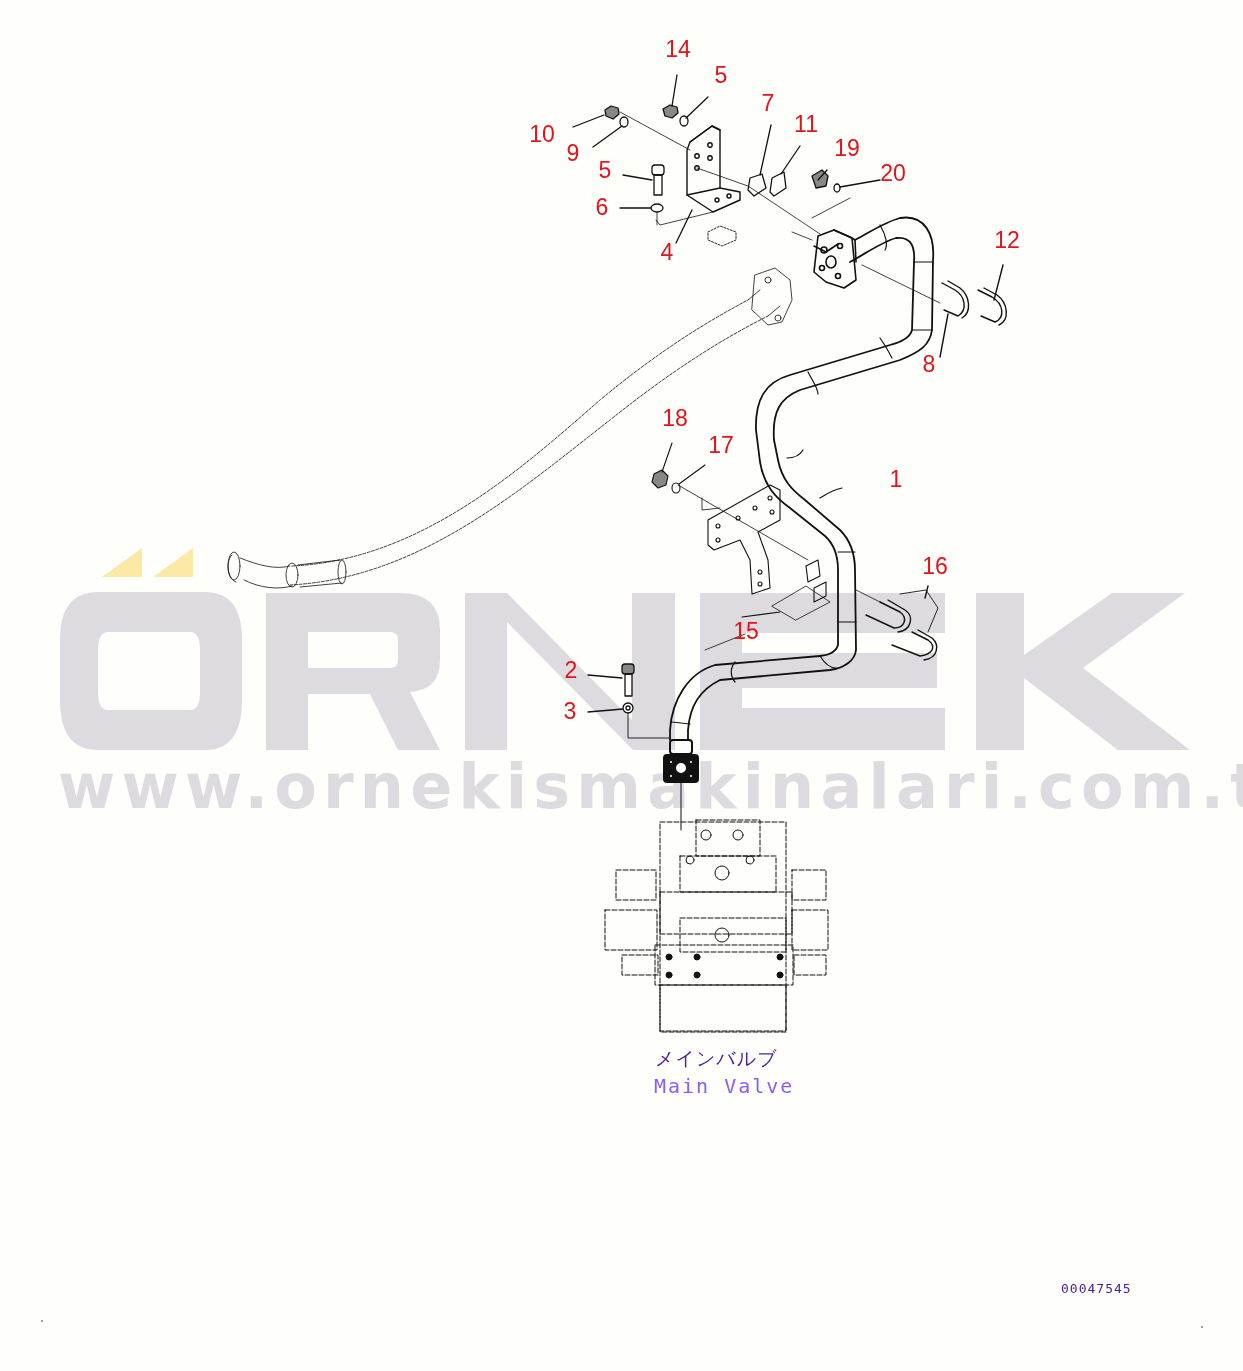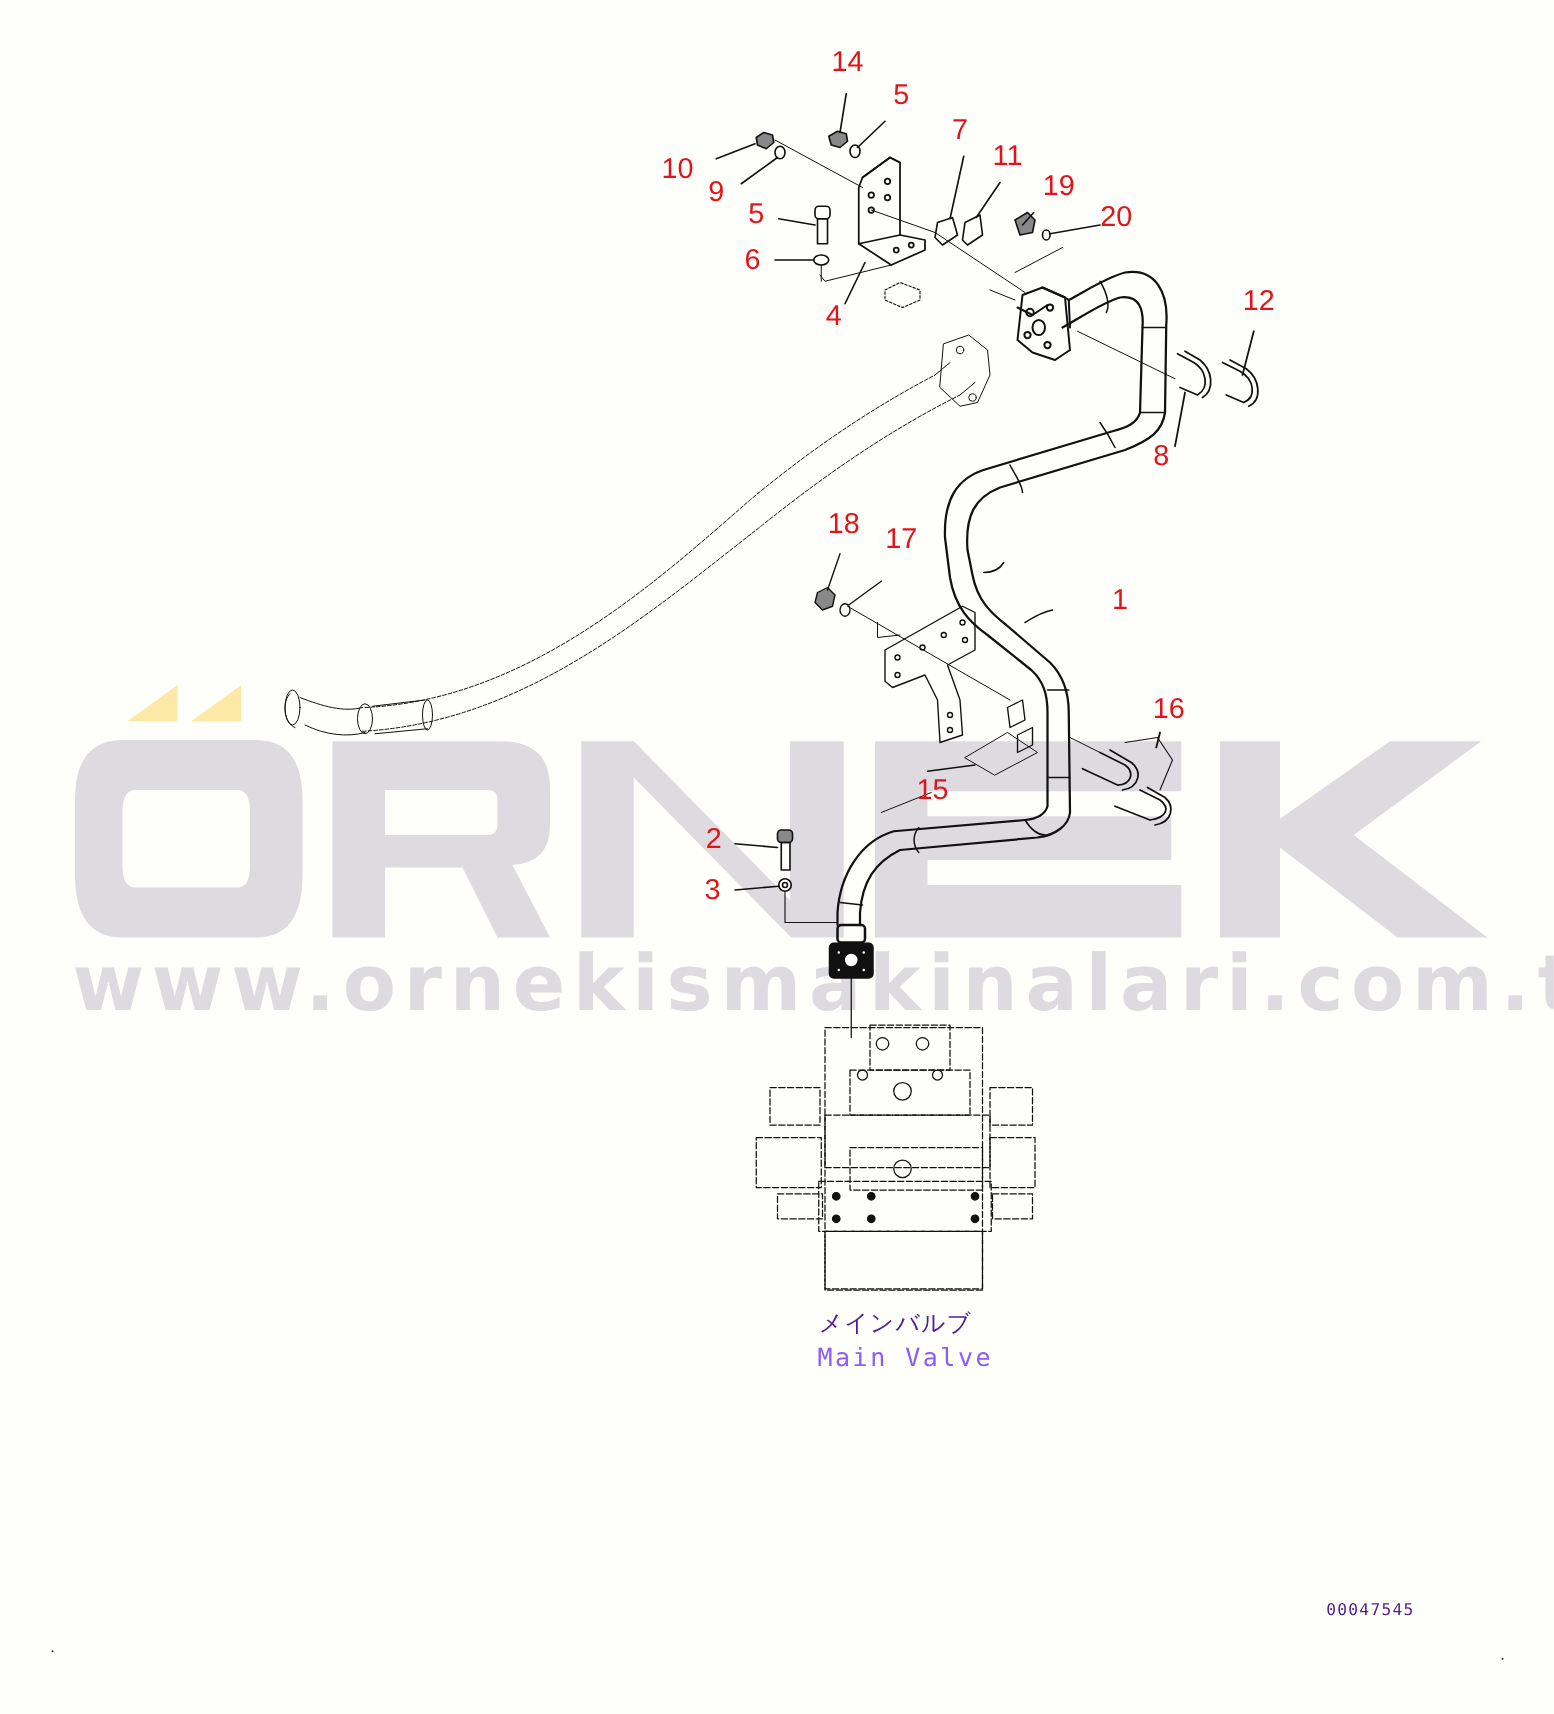--- a/index.html
+++ b/index.html
@@ -249,21 +249,21 @@
     <div class="callout" style="left: 768px; top: 103px;">7</div>
     <div class="callout" style="left: 929px; top: 364px;">8</div>
     <div class="callout" style="left: 573px; top: 153px;">9</div>
     <div class="callout" style="left: 542px; top: 134px;">10</div>
     <div class="callout" style="left: 806px; top: 124px;">11</div>
     <div class="callout" style="left: 1007px; top: 240px;">12</div>
     <div class="callout" style="left: 721px; top: 75px;">5</div>
     <div class="callout" style="left: 678px; top: 49px;">14</div>
     <div class="callout" style="left: 746px; top: 631px;">15</div>
     <div class="callout" style="left: 935px; top: 566px;">16</div>
-    <div class="callout" style="left: 721px; top: 430px;">17</div>
+    <div class="callout" style="left: 721px; top: 445px;">17</div>
     <div class="callout" style="left: 675px; top: 418px;">18</div>
     <div class="callout" style="left: 847px; top: 148px; text-align: right;">19</div>
     <div class="callout" style="left: 893px; top: 173px;">20</div>
   </div>
 
 <div class="label-jp">メインバルブ</div>
 <div class="label-en">Main Valve</div>
 <div class="doc-id">00047545</div>
 
 </body></html>

